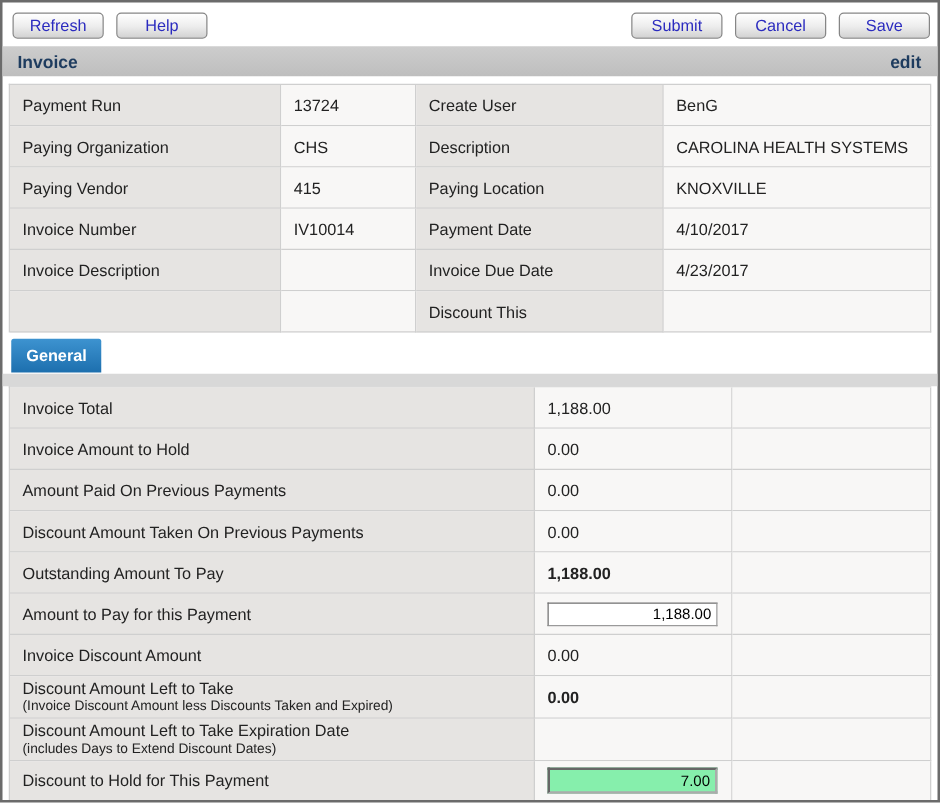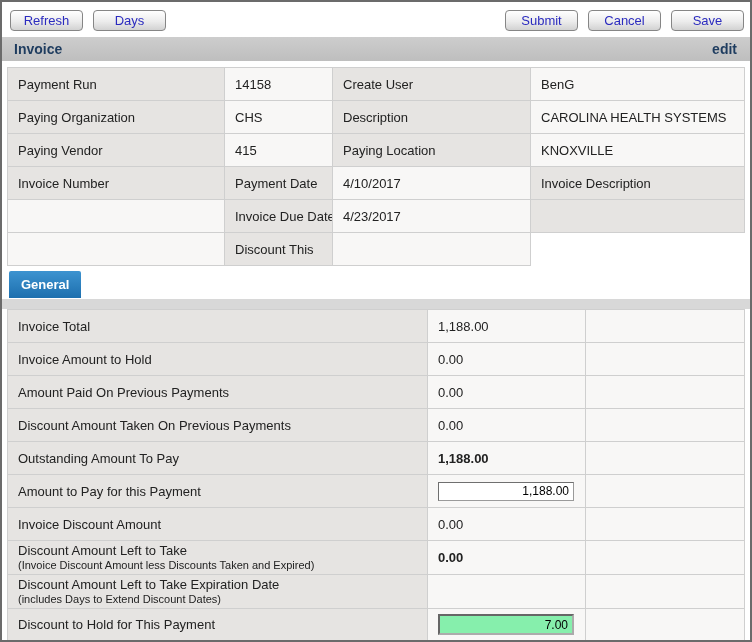--- a/index.html
+++ b/index.html
@@ -100,52 +100,53 @@
     border-color: #666666 #ababab #ababab #666666;
     height: 21px;
   }
 </style>
 </head>
 <body>
 
 <div class="toolbar">
   <div class="btn-group">
     <button class="btn">Refresh</button>
-    <button class="btn btn-help">Days</button>
+    <button class="btn btn-help">Help</button>
   </div>
   <div class="btn-group">
     <button class="btn">Submit</button>
     <button class="btn">Cancel</button>
     <button class="btn">Save</button>
   </div>
 </div>
 
 <div class="header-bar">
   <span class="header-title">Invoice</span>
   <a class="edit-link">edit</a>
 </div>
 
 <div class="fields-table">
 
   <div class="cell lbl">Payment Run</div>
-  <div class="cell val">14158</div>
+  <div class="cell val">13724</div>
   <div class="cell lbl">Create User</div>
   <div class="cell val">BenG</div>
 
   <div class="cell lbl">Paying Organization</div>
   <div class="cell val">CHS</div>
   <div class="cell lbl">Description</div>
   <div class="cell val">CAROLINA HEALTH SYSTEMS</div>
 
   <div class="cell lbl">Paying Vendor</div>
   <div class="cell val">415</div>
   <div class="cell lbl">Paying Location</div>
   <div class="cell val">KNOXVILLE</div>
 
   <div class="cell lbl">Invoice Number</div>
+  <div class="cell val">IV10014</div>
   <div class="cell lbl">Payment Date</div>
   <div class="cell val">4/10/2017</div>
 
   <div class="cell lbl">Invoice Description</div>
   <div class="cell val"></div>
   <div class="cell lbl">Invoice Due Date</div>
   <div class="cell val">4/23/2017</div>
 
   <div class="cell lbl"></div>
   <div class="cell val"></div>

